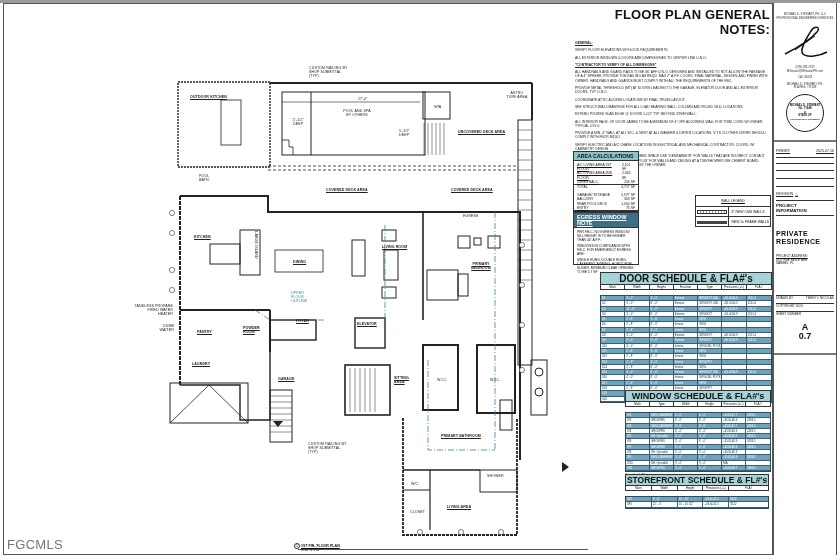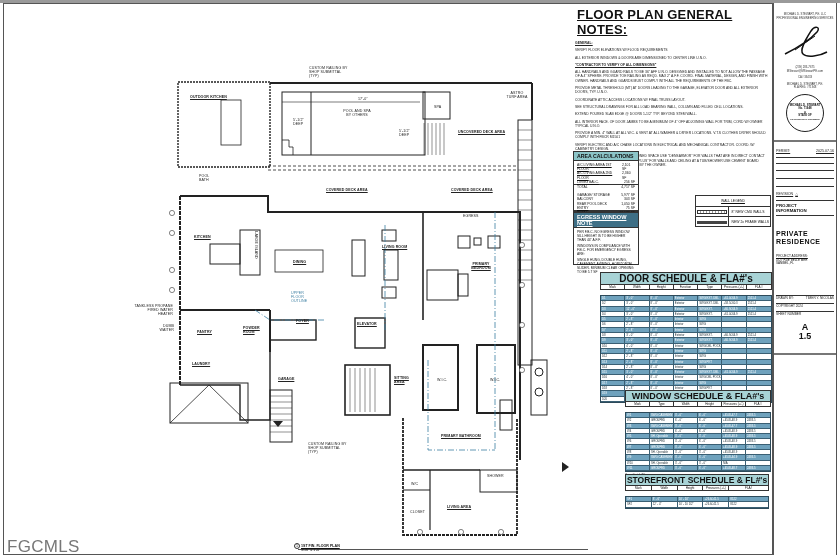--- a/index.html
+++ b/index.html
@@ -6,21 +6,21 @@
   html, body { width: 840px; height: 560px; overflow: hidden; background: #fff; font-family: "Liberation Sans", sans-serif; color: #111; }
   .sheet { position: absolute; left: 0; top: 0; width: 840px; height: 560px; background: #fff; }
   .top-rule { position: absolute; left: 0; top: 0; width: 840px; height: 3px; background: #9a9a9a; }
   .sheet-border { position: absolute; left: 3px; top: 3px; width: 770px; height: 552px; border: 1px solid #555; }
   .plan-area { position: absolute; left: 0; top: 0; width: 570px; height: 560px; }
   .plan-area svg { position: absolute; left: 0; top: 0; }
   .lbl { position: absolute; font-size: 3.6px; font-weight: bold; text-decoration: underline; white-space: nowrap; color: #222; letter-spacing: 0.1px; }
   .lbl.nu { text-decoration: none; font-weight: normal; }
   .lbl.blue { color: #3b7ea1; text-decoration: none; font-weight: normal; }
   .notes { position: absolute; left: 573px; top: 4px; width: 197px; }
-  .notes h1 { font-size: 13px; font-weight: bold; text-decoration: underline; letter-spacing: 0.2px; margin: 3px 0 4px 4px; }
+  .notes h1 { font-size: 13px; font-weight: bold; letter-spacing: 0.2px; margin: 3px 0 4px 14px; text-align: right; }
   .notes p { font-size: 3.4px; line-height: 4.3px; margin: 0 0 3px 2px; color: #222; }
   .notes p.ul { text-decoration: underline; font-weight: bold; }
   .box { position: absolute; border: 1px solid #333; background: #fff; }
   .box-head { background: #8cc5c8; font-weight: bold; font-size: 6.5px; padding: 1px 3px; border-bottom: 1px solid #333; color: #111; }
   .area-row { display: flex; justify-content: space-between; font-size: 3.4px; padding: 0 3px; line-height: 4.2px; }
   .area-row.total { border-top: 1px solid #333; }
   .area-row.ul span:first-child { text-decoration: underline; }
   .bearing h2 { font-size: 11px; font-weight: bold; text-decoration: underline; text-align: center; margin: 3px 0 3px 0; }
   .bearing .row { font-size: 3.4px; padding-left: 11px; line-height: 4.4px; text-decoration: underline; }
   .wall-legend .title { font-size: 3.4px; text-align: center; border-bottom: 1px solid #333; padding: 3px 0 3px; text-decoration: underline; }
@@ -43,21 +43,21 @@
   .sched .r.dark { background: #6fa2bd; }
   .sched .r.light { background: #ffffff; }
   .sched .total { font-size: 3px; margin-top: 1px; }
   .titleblock { position: absolute; left: 773px; top: 3px; width: 64px; height: 552px; border-left: 1px solid #555; border-right: 1px solid #555; }
   .tb-eng { font-size: 2.8px; text-align: center; line-height: 3.5px; color: #333; }
   .tb-line { border-top: 1px solid #333; margin: 0 2px; }
   .tb-thick { border-top: 2px solid #777; margin: 0; }
   .tb-field { font-size: 3.6px; padding: 0 2px; line-height: 5px; display: flex; justify-content: space-between; text-decoration: underline; color: #222; }
   .tb-big { font-size: 7px; font-weight: bold; padding-left: 2px; line-height: 8px; letter-spacing: 0.4px; }
   .tb-sheet { font-size: 9px; font-weight: bold; text-align: center; line-height: 9px; }
-  .watermark { position: absolute; left: 7px; top: 537px; font-size: 17px; color: #777; letter-spacing: 0.3px; }
+  .watermark { position: absolute; left: 7px; top: 537px; font-size: 13px; color: #777; letter-spacing: 0.3px; }
   .plan-title { position: absolute; left: 294px; top: 545px; font-size: 3.6px; line-height: 3.8px; }
   .plan-title b { text-decoration: underline; }
   .plan-title-line { position: absolute; left: 290px; top: 554px; width: 290px; height: 1px; background: #555; }
   .plan-title-line2 { position: absolute; left: 298px; top: 549px; width: 290px; height: 1px; background: #555; }
 </style>
 </head>
 <body>
 
 <div class="sheet">
   <div class="top-rule"></div>
@@ -707,16 +707,16 @@
     <div class="tb-line" style="margin-top:28px;"></div>
     <div class="tb-field" style="text-decoration:none;font-size:3.2px;">
       <span>DRAWN BY:</span>
       <span>TIMER Y. NICOLAS</span>
     </div>
     <div class="tb-line" style="margin-top:2px;border-top-width:1.5px;"></div>
     <div class="tb-field" style="text-decoration:none;font-size:3.2px;">COPYRIGHT 2024</div>
     <div class="tb-line" style="margin-top:2px;border-top-width:1.5px;"></div>
     <div class="tb-field" style="text-decoration:none;font-size:3.2px;">SHEET NUMBER</div>
     <div class="tb-sheet" style="margin-top:6px;">A</div>
-    <div class="tb-sheet">1.5</div>
+    <div class="tb-sheet">0.7</div>
     <div class="tb-thick" style="margin-top:12px;"></div>
   </div>
 </div>
 
 </body></html>

